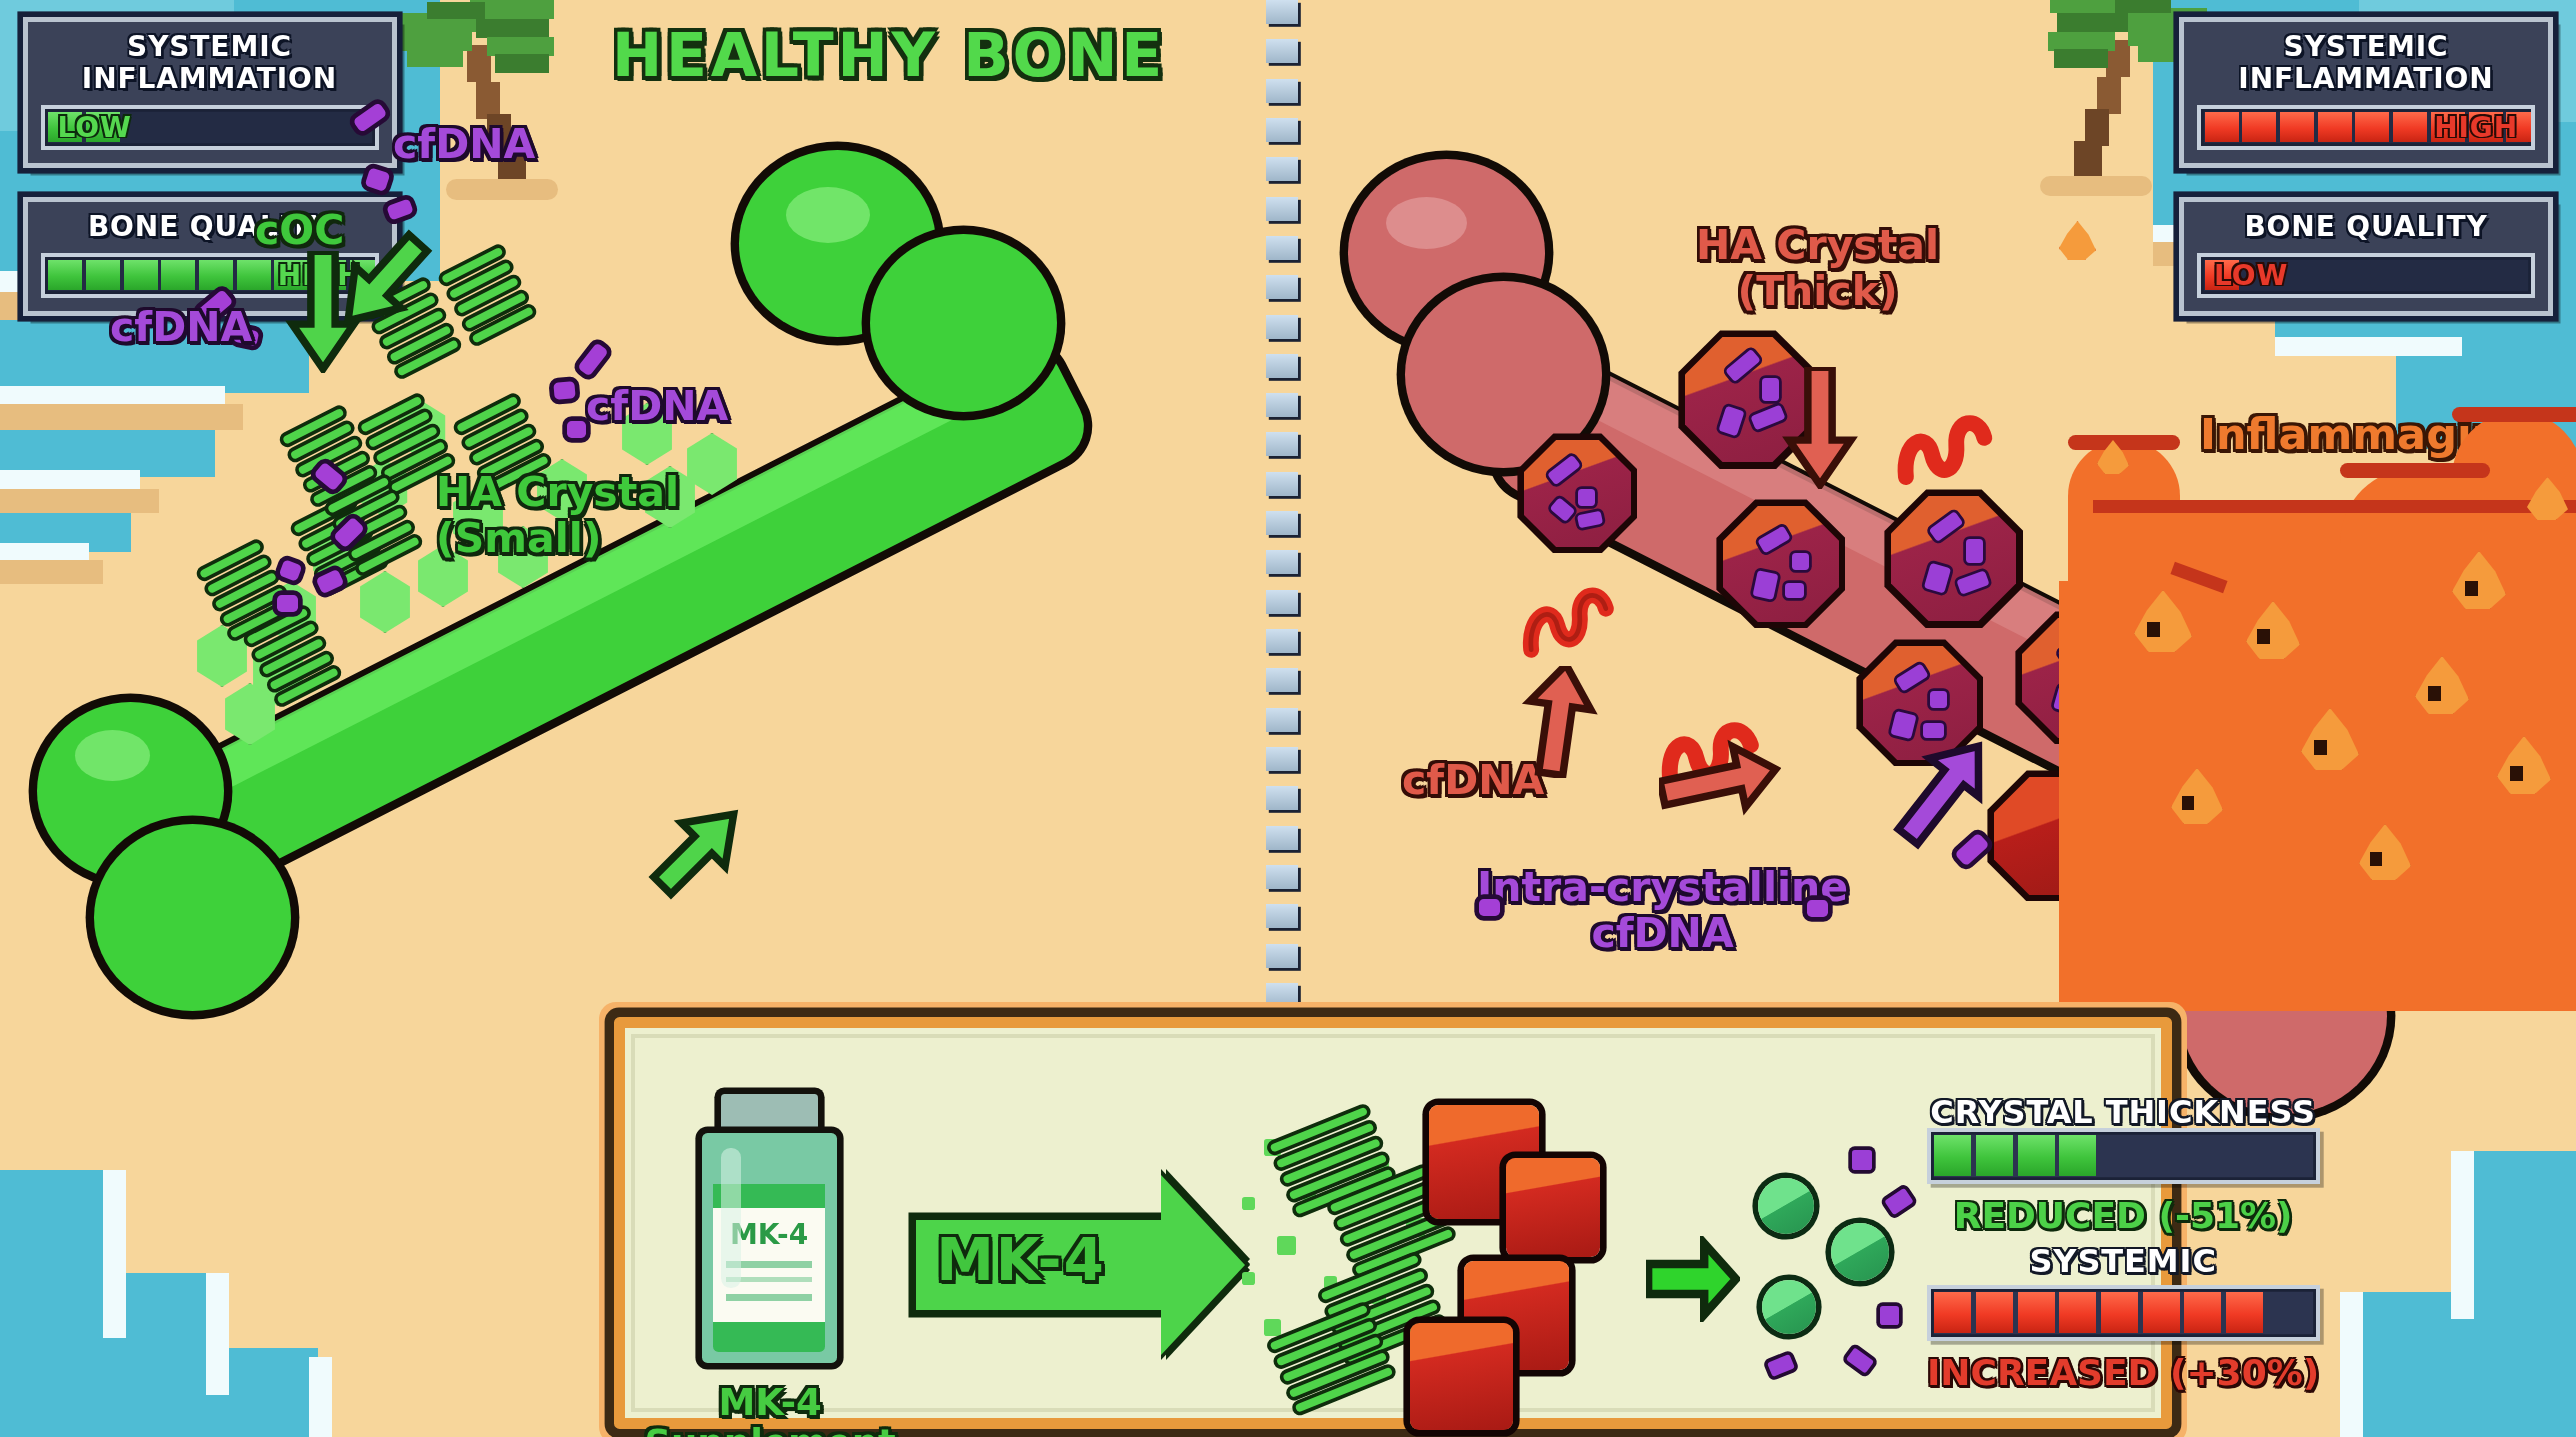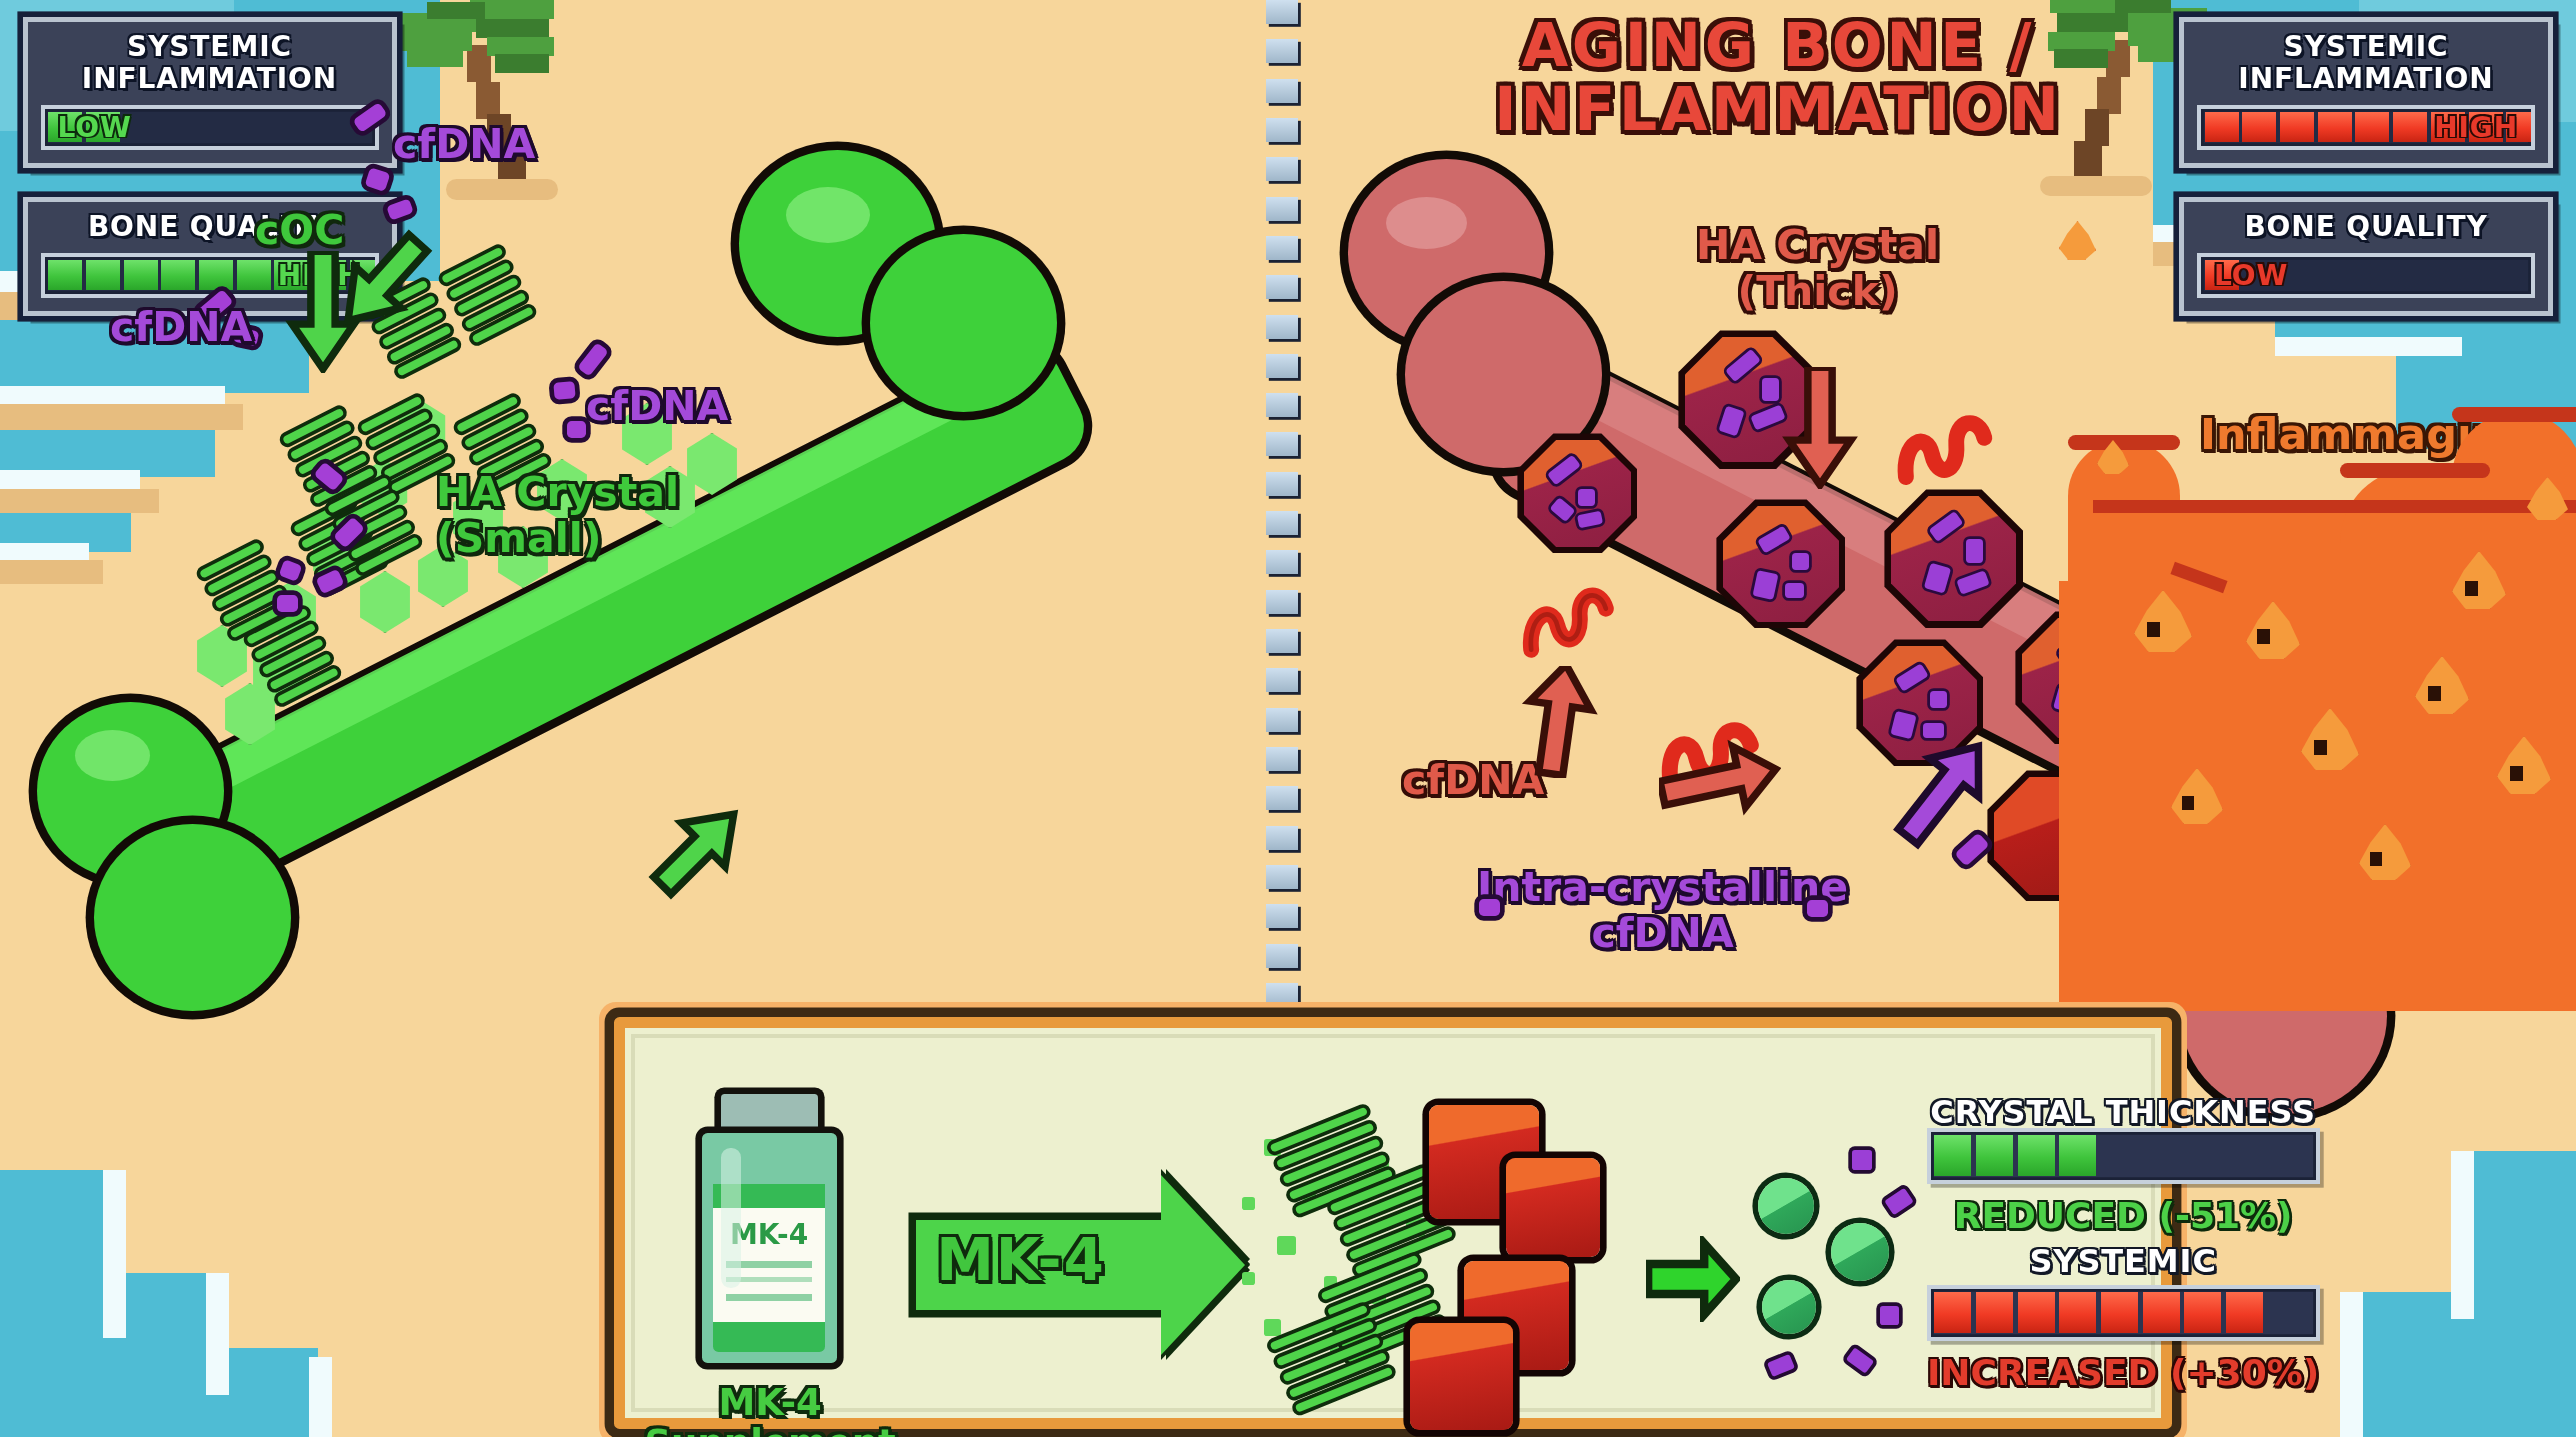--- a/index.html
+++ b/index.html
@@ -256,23 +256,22 @@
     <div class="frond" style="left:125px;top:36px;width:67px;height:19px;"></div>
     <div class="frond" style="left:47px;top:3.7px;width:82px;height:19px;"></div>
     <div class="frond2" style="left:54px;top:22.5px;width:71px;height:19px;"></div>
     <div class="frond2" style="left:112px;top:5.6px;width:56px;height:17px;"></div>
     <div class="frond" style="left:45px;top:41px;width:67px;height:19px;"></div>
     <div class="frond2" style="left:51px;top:58px;width:54px;height:19px;"></div>
     <div class="frond" style="left:135px;top:54px;width:54px;height:17px;"></div>
     <div class="sand-shade" style="left:37px;top:185px;width:112px;height:20.6px;border-radius:11.2px;"></div>
   </div>
 
-
-  <div class="section-title title-red" style="left:1376px;top:13px;width:805px;">AGING BONE /
-INFLAMMATION</div>
+  <div class="section-title title-green" style="left:505px;top:22.5px;width:768px;">HEALTHY BONE</div>
+
 
   <div class="divider" id="divider">
       <div class="dash" style="top: 0px;"></div>
       <div class="dash" style="top: 39px;"></div>
       <div class="dash" style="top: 79px;"></div>
       <div class="dash" style="top: 118px;"></div>
       <div class="dash" style="top: 157px;"></div>
       <div class="dash" style="top: 197px;"></div>
       <div class="dash" style="top: 236px;"></div>
       <div class="dash" style="top: 275px;"></div>

